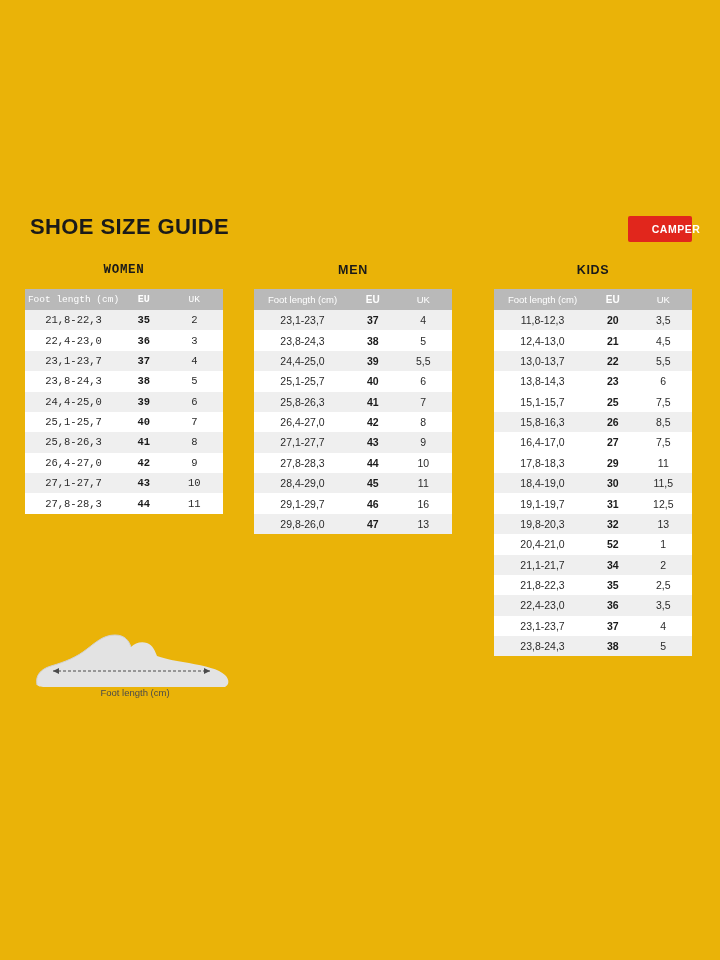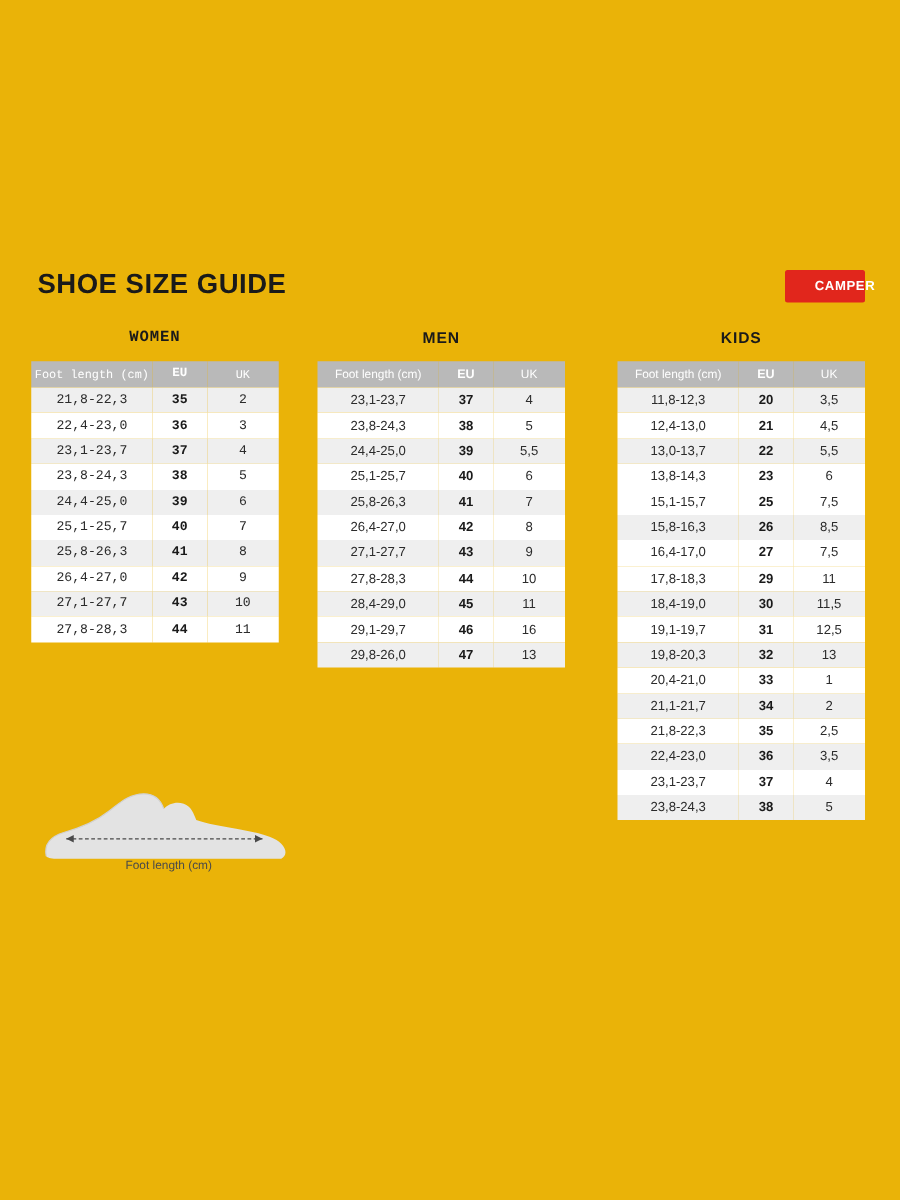--- a/index.html
+++ b/index.html
@@ -342,21 +342,21 @@
               <td class="eu">31</td>
               <td>12,5</td>
             </tr>
             <tr class="odd">
               <td>19,8-20,3</td>
               <td class="eu">32</td>
               <td>13</td>
             </tr>
             <tr class="even">
               <td>20,4-21,0</td>
-              <td class="eu">33</td>
+              <td class="eu">52</td>
               <td>1</td>
             </tr>
             <tr class="odd">
               <td>21,1-21,7</td>
               <td class="eu">34</td>
               <td>2</td>
             </tr>
             <tr class="even">
               <td>21,8-22,3</td>
               <td class="eu">35</td>

